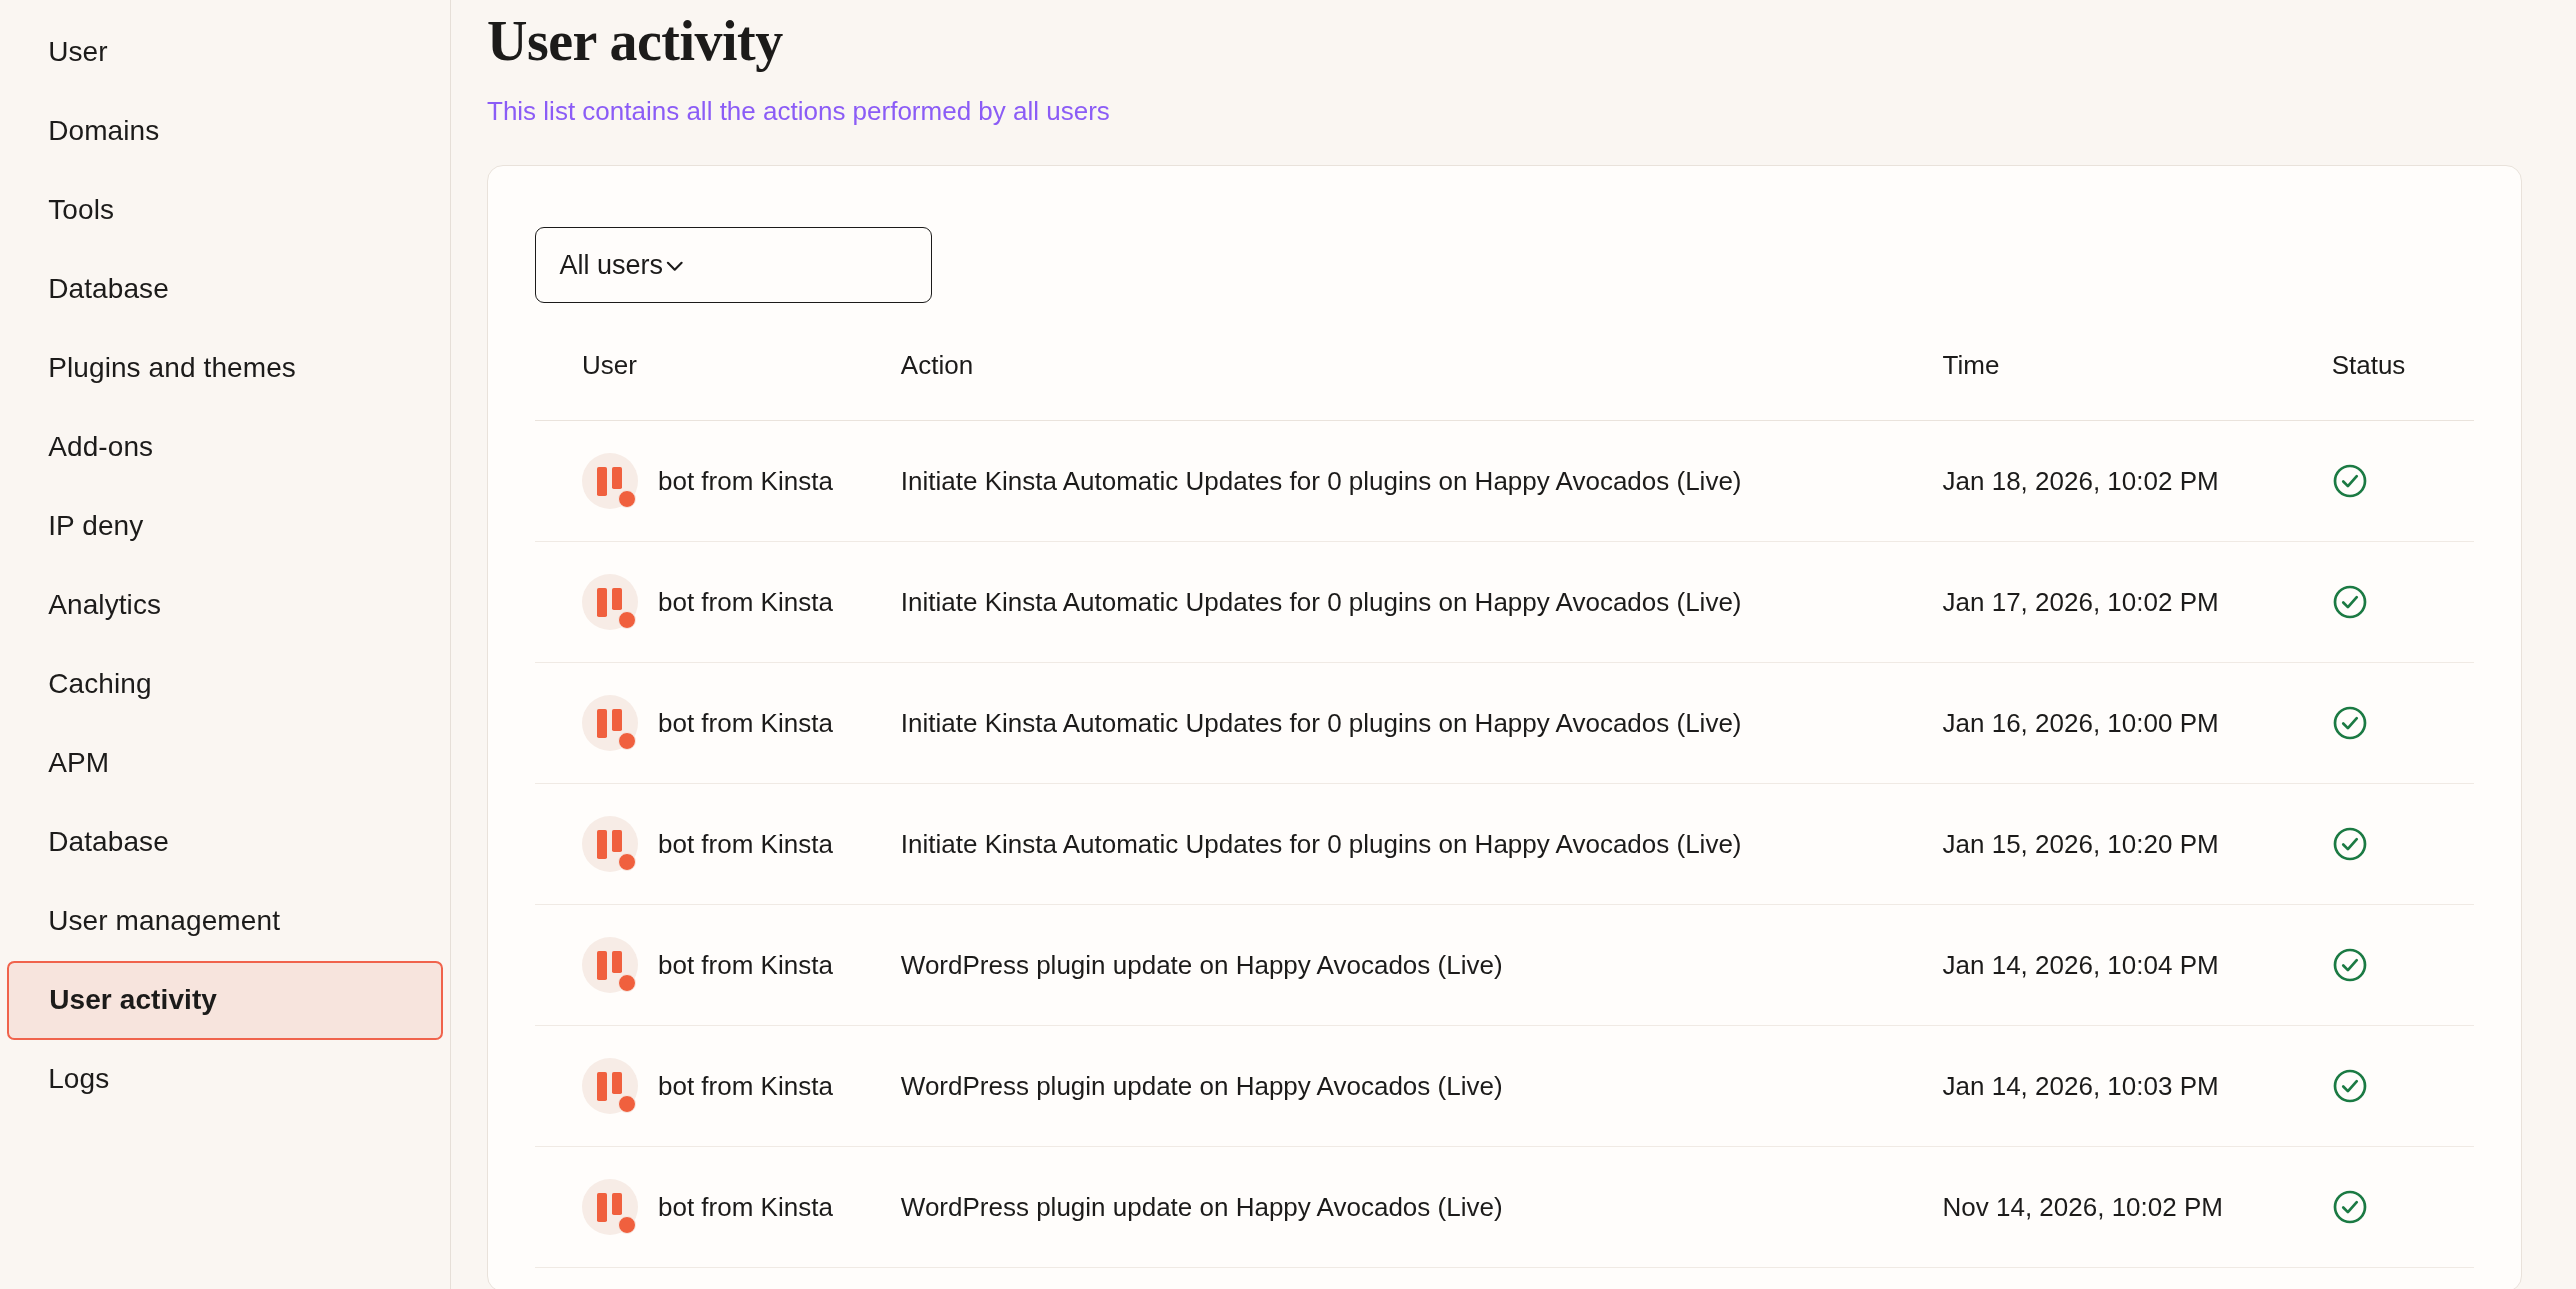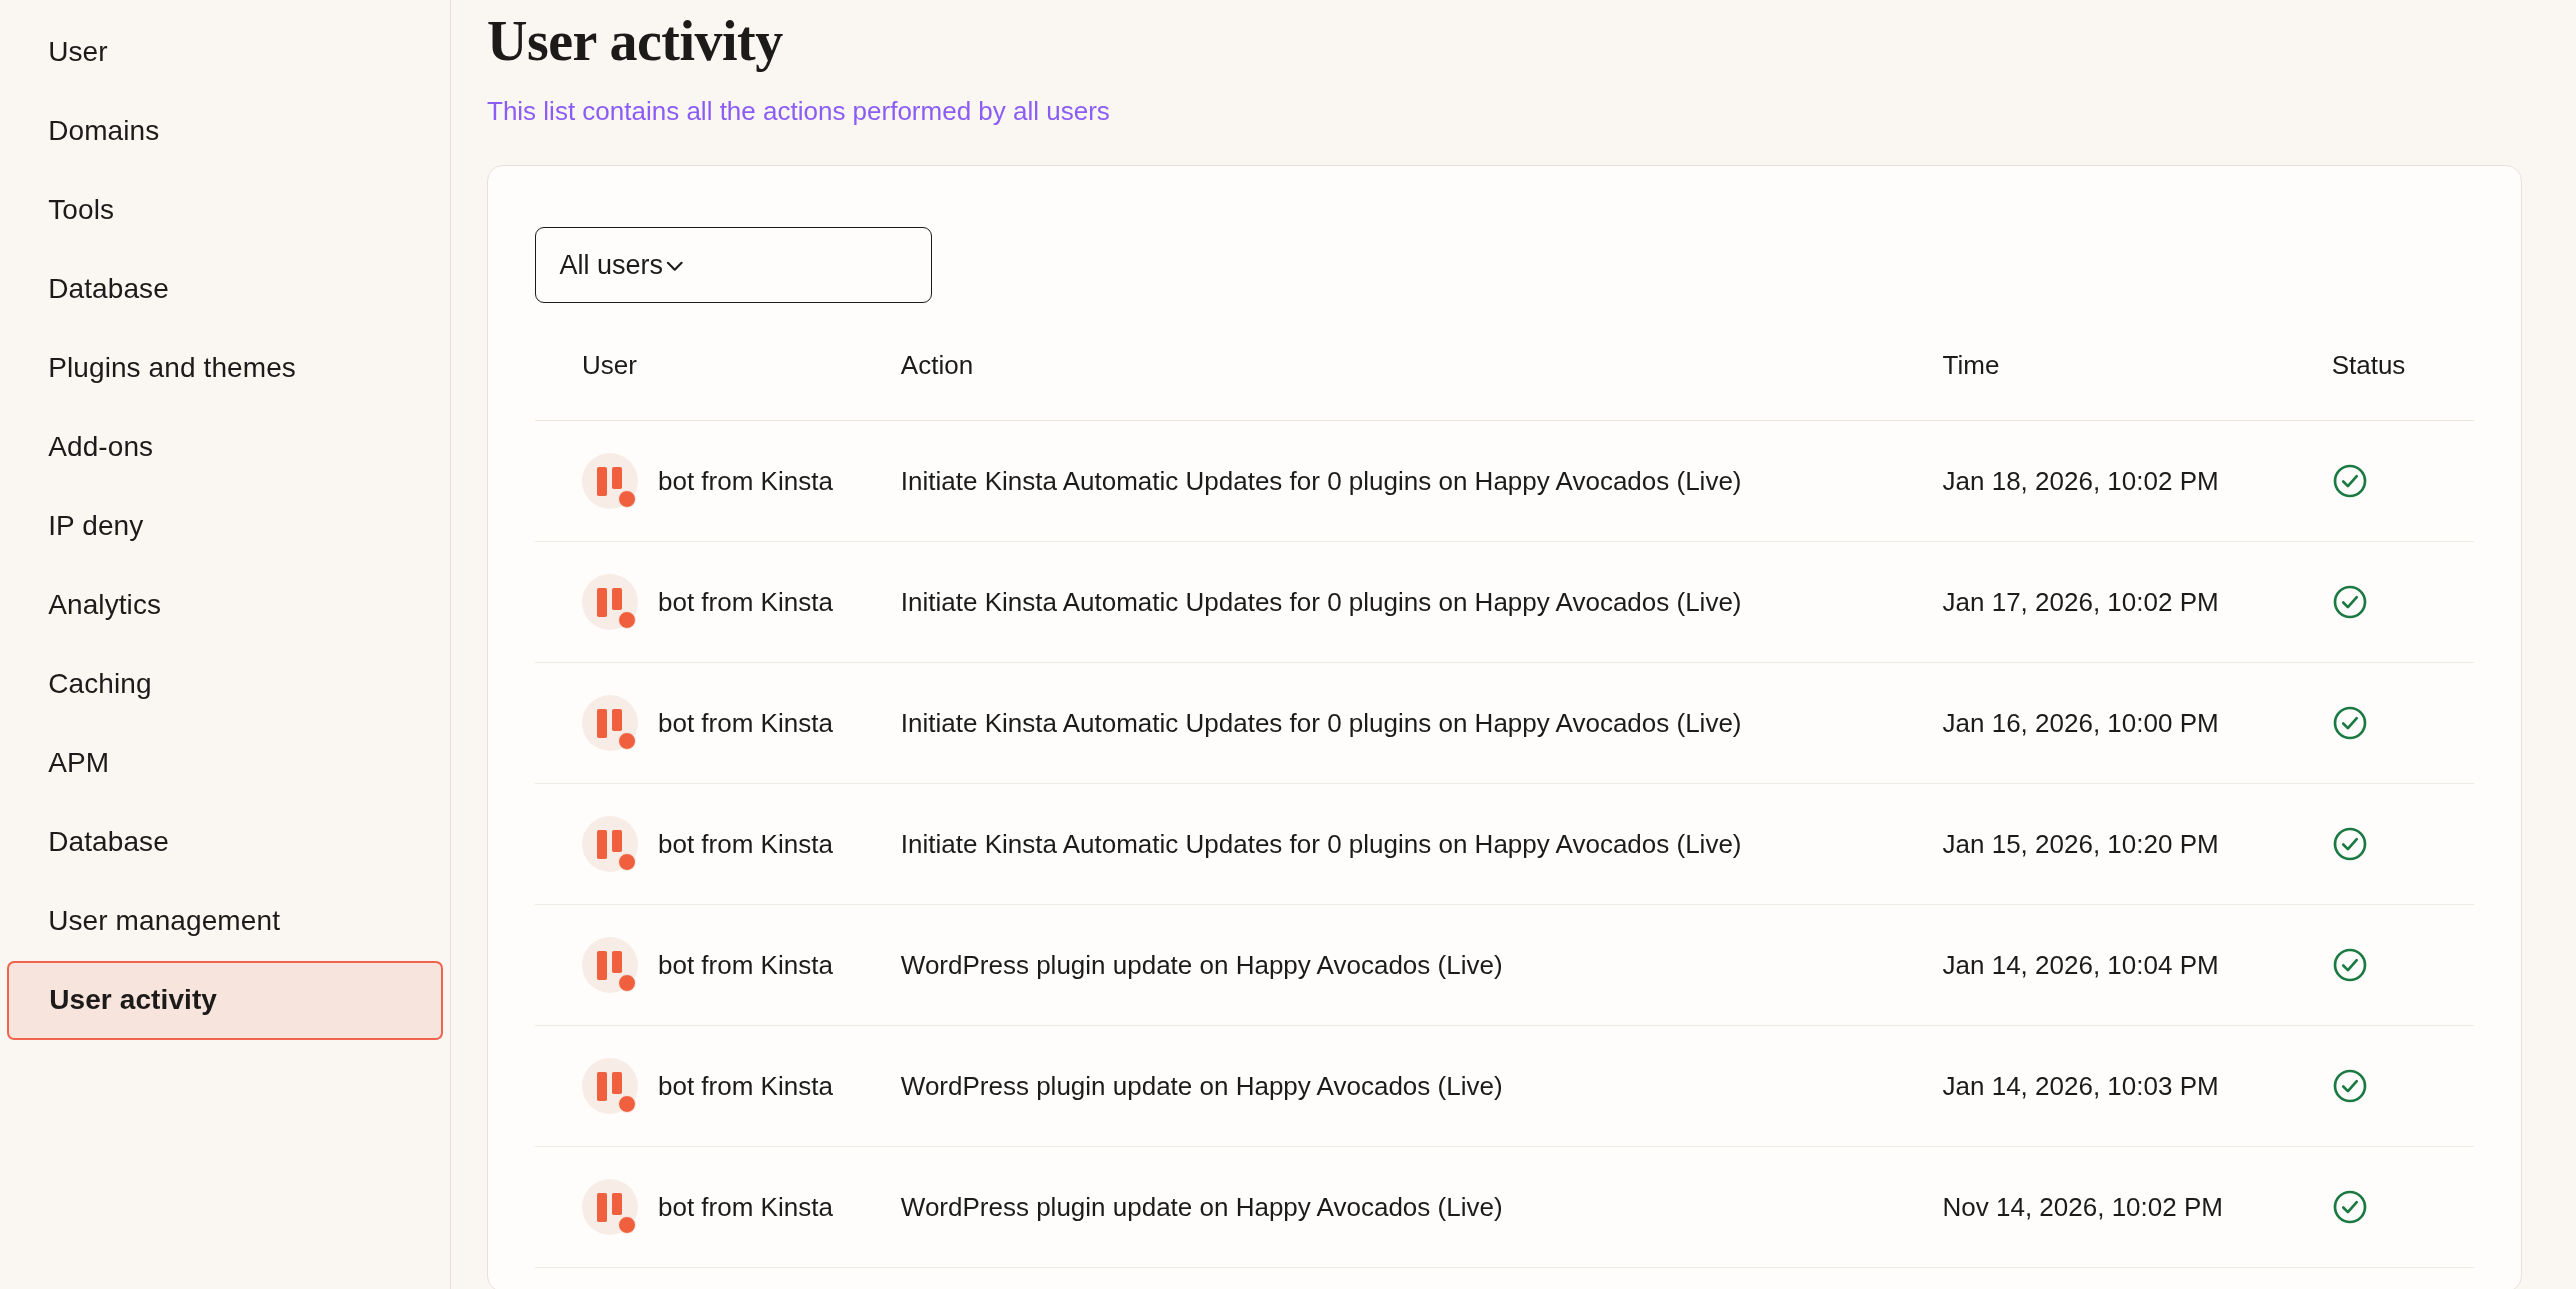--- a/index.html
+++ b/index.html
@@ -205,20 +205,23 @@
         </div>
         <div class="nav-item">
           <span>Database</span>
         </div>
         <div class="nav-item">
           <span>User management</span>
         </div>
         <div class="nav-item active">
           <span>User activity</span>
         </div>
+        <div class="nav-item">
+          <span>Logs</span>
+        </div>
       </div>
   </nav>
 
   <main class="main">
     <h1 class="page-title">User activity</h1>
     <p class="page-subtitle">This list contains all the actions performed by all users</p>
 
     <section class="card">
       <div class="filter-row">
         <div class="select">

